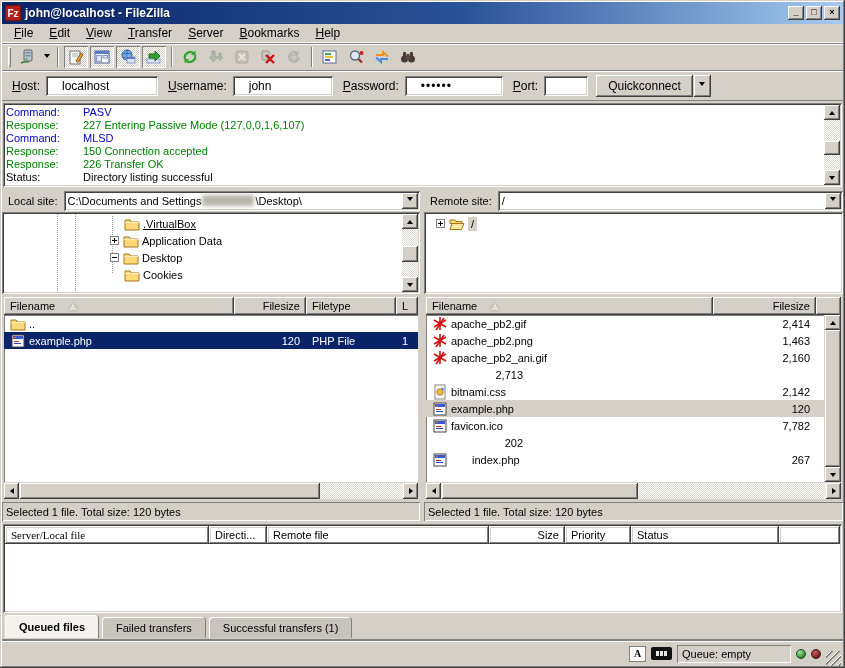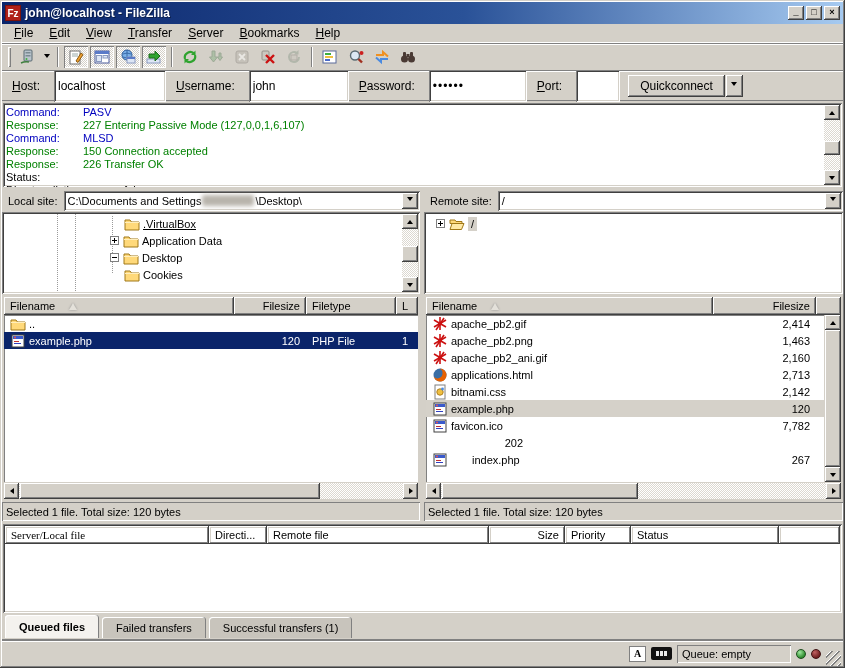--- a/index.html
+++ b/index.html
@@ -41,36 +41,36 @@
   .tb-pressed{box-shadow:inset 1px 1px 0 #808080,inset -1px -1px 0 #fff;
     background-image:repeating-conic-gradient(#fff 0 25%,#d4d0c8 0 50%);background-size:2px 2px;}
   .tb-sep{width:2px;height:20px;margin:0 4px;box-shadow:inset 1px 0 0 #808080,inset -1px 0 0 #fff;}
   .tb-drop{width:13px;height:22px;display:flex;align-items:center;justify-content:center;font-size:8px;color:#000;}
 
   
   .qcbar{position:absolute;left:0;top:68px;width:100%;height:31px;display:flex;align-items:center;
     border-top:1px solid #808080;box-shadow:inset 0 1px 0 #fff;border-bottom:1px solid #808080;}
   .qc-label{display:inline-block;margin:0 6px 0 10px;font-size:12px;}
   .qc-label::first-letter{text-decoration:underline;}
-  .qc-input{height:32px;border:none;outline:none;background:#fff;font-family:"Liberation Sans",sans-serif;font-size:12px;
-    padding:2px 4px;box-shadow: inset 1px 1px 0 #808080, inset -1px -1px 0 #fff, inset 2px 2px 0 #404040, inset -2px -2px 0 #d4d0c8; margin-left: 8px;}
+  .qc-input{height:20px;border:none;outline:none;background:#fff;font-family:"Liberation Sans",sans-serif;font-size:12px;
+    padding:2px 16px;box-shadow: inset 1px 1px 0 #808080, inset -1px -1px 0 #fff, inset 2px 2px 0 #404040, inset -2px -2px 0 #d4d0c8;}
   .qc-btn{height:22px;padding:0 12px;display:flex;align-items:center;justify-content:center;font-size:12px;margin-left:8px;}
   .qc-btn::first-letter{text-decoration:underline;}
   .qc-drop{width:17px;height:22px;display:flex;align-items:center;justify-content:center;font-size:8px;margin-left:1px;}
 
   
   .log{position:absolute;left:1px;top:101px;width:839px;height:84px;background:#fff;
     box-shadow: inset 1px 1px 0 #808080, inset -1px -1px 0 #fff, inset 2px 2px 0 #404040, inset -2px -2px 0 #d4d0c8;
     overflow:hidden;}
   .log-rows{position:absolute;left:3px;top:3px;right:20px;}
   .log-row{display:flex;height:13px;line-height:13px;white-space:nowrap;}
   .log-row .llabel{width:77px;flex:none;}
   .log-command{color:#0000bf;}
   .log-response{color:#008000;}
-  .log-status{color:#000;flex-direction:column;}
+  .log-status{color:#000;}
 
   
   .track{background:repeating-conic-gradient(#fff 0 25%,#dcd8d0 0 50%);background-size:2px 2px;position:absolute;}
   .sb-btn{position:absolute;width:15px;height:15px;display:flex;align-items:center;justify-content:center;
     box-shadow: inset -1px -1px 0 #404040, inset 1px 1px 0 #fff, inset -2px -2px 0 #808080, inset 2px 2px 0 #d4d0c8;background:#d4d0c8;}
   .sb-thumb{position:absolute;box-shadow: inset -1px -1px 0 #404040, inset 1px 1px 0 #fff, inset -2px -2px 0 #808080, inset 2px 2px 0 #d4d0c8;background:#d4d0c8;}
   .arr{width:0;height:0;border:3px solid transparent;}
   .arr-up{border-bottom:4px solid #000;margin-top:-3px;}
   .arr-down{border-top:4px solid #000;margin-bottom:-3px;}
   .arr-left{border-right:4px solid #000;margin-left:-3px;}
@@ -550,27 +550,20 @@
                     <line x1="14" y1="4" x2="2" y2="11"></line>
                     <line x1="4" y1="14" x2="12" y2="2"></line>
                   </g>
                   <circle cx="8" cy="7.5" r="2" fill="#cc1111"></circle>
                 </svg></span>
               <span>apache_pb2_ani.gif</span>
             </span>
         <span class="lcell right" style="width:103px;">2,160</span>
       </div>
       <div class="lrow">
-        <span class="lcell" style="width:287px;">
-              <span class="icon16"><svg width="16" height="16" viewBox="0 0 16 16">
-                  <circle cx="8" cy="8" r="6.5" fill="#3a6ea5"></circle>
-                  <path d="M8 1.5 a6.5 6.5 0 1 1 -6.2 8.3 a5 5 0 0 0 8.7-3.3 a5.5 5.5 0 0 0 -2.5-5z" fill="#e66000"></path>
-                </svg></span>
-              <span>applications.html</span>
-            </span>
         <span class="lcell right" style="width:103px;">2,713</span>
       </div>
       <div class="lrow">
         <span class="lcell" style="width:287px;">
               <span class="icon16"><svg width="16" height="16" viewBox="0 0 16 16">
                   <rect x="3" y="1" width="10" height="14" fill="#fff" stroke="#808080"></rect>
                   <circle cx="8" cy="8" r="3.2" fill="#f0c040" stroke="#b08020"></circle>
                   <circle cx="10.5" cy="5" r="1.4" fill="#4a8ae0"></circle>
                 </svg></span>
               <span>bitnami.css</span>

